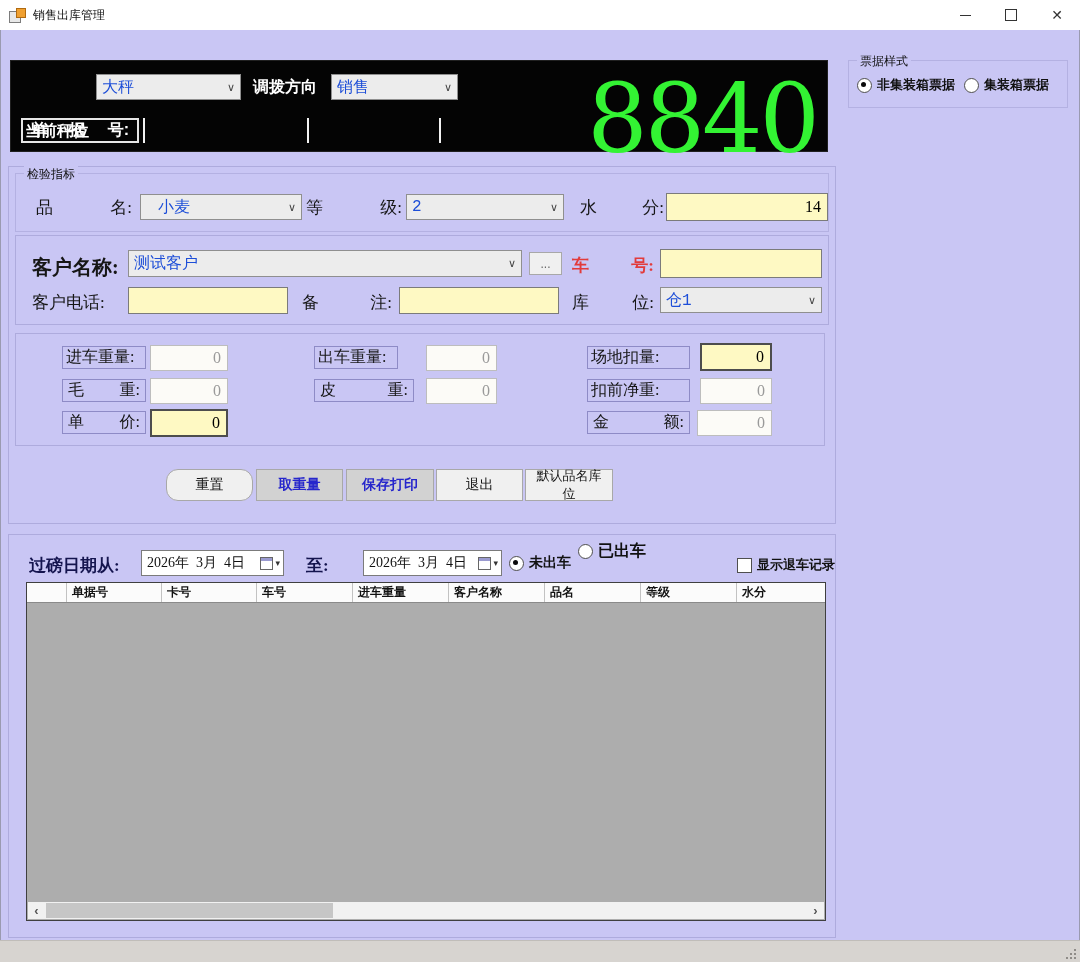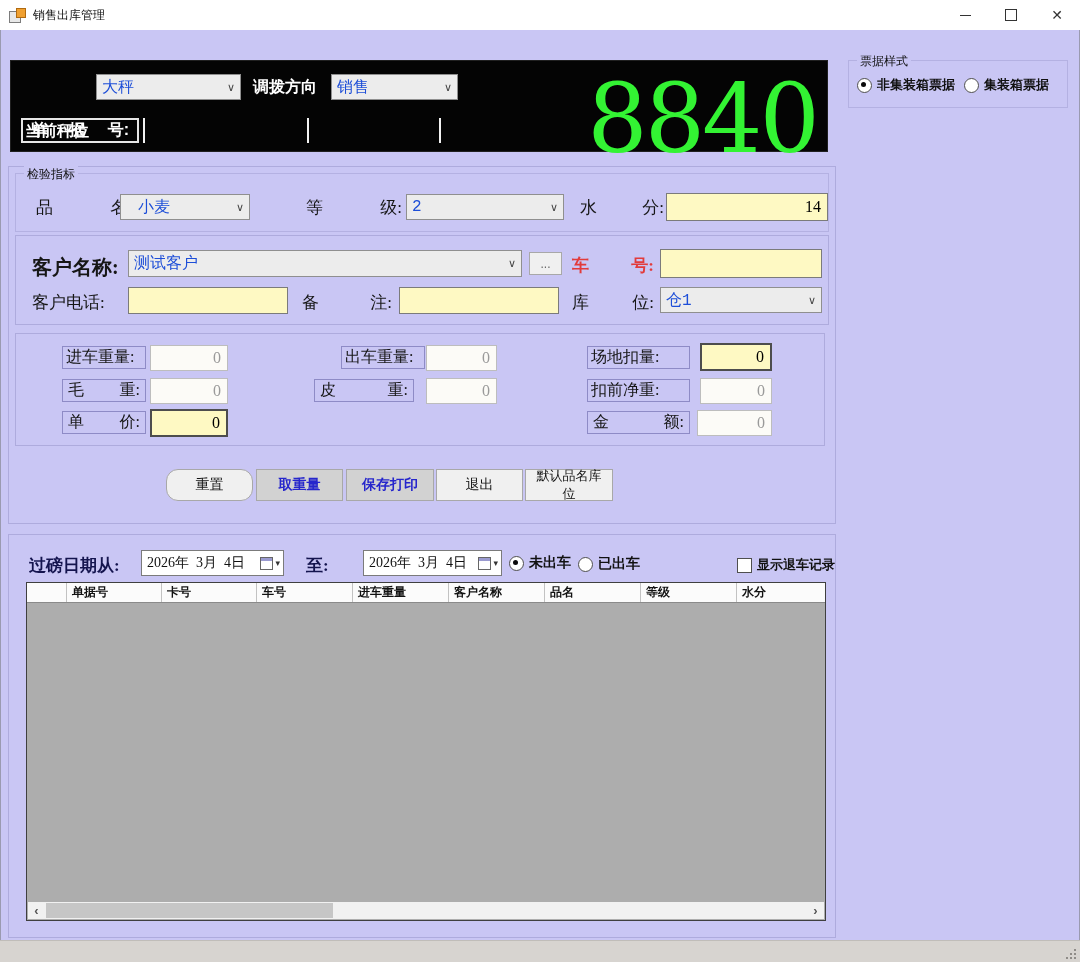--- a/index.html
+++ b/index.html
@@ -145,21 +145,21 @@
 </div>
 
 <div class="abs panel" style="left:8px;top:166px;width:826px;height:356px;">
 
   <div class="abs gbox" style="left:6px;top:6px;width:812px;height:57px;">
     <span class="gbox-legend">检验指标</span>
     <div class="abs jlabel serif" style="left:20px;top:22px;width:96px;font-size:17px;">
       <span>品</span>
         <span>名:</span>
     </div>
-    <div class="abs combo" style="left:104px;top:20px;width:130px;height:26px;padding-left:17px;">
+    <div class="abs combo" style="left:124px;top:20px;width:162px;height:26px;padding-left:17px;">
       <span class="val">小麦</span>
       <span class="chev">∨</span>
     </div>
     <div class="abs jlabel serif" style="left:290px;top:22px;width:96px;font-size:17px;">
       <span>等</span>
         <span>级:</span>
     </div>
     <div class="abs combo" style="left:390px;top:20px;width:158px;height:26px;">
       <span class="val">2</span>
       <span class="chev">∨</span>
@@ -211,21 +211,21 @@
   </div>
 
   <div class="abs panel" style="left:6px;top:166px;width:808px;height:111px;">
 
     <div class="abs wlabel serif" style="left:46px;top:12px;width:84px;height:23px;">
       <span>进车重量:</span>
     </div>
     <div class="abs field dis right serif" style="left:134px;top:11px;width:78px;height:26px;">
       <span>0</span>
     </div>
-    <div class="abs wlabel serif" style="left:298px;top:12px;width:84px;height:23px;margin-left:27px;">
+    <div class="abs wlabel serif" style="left:298px;top:12px;width:84px;height:23px;">
       <span>出车重量:</span>
     </div>
     <div class="abs field dis right serif" style="left:410px;top:11px;width:71px;height:26px;">
       <span>0</span>
     </div>
     <div class="abs wlabel serif" style="left:571px;top:12px;width:103px;height:23px;">
       <span>场地扣量:</span>
     </div>
     <div class="abs field strong right serif" style="left:684px;top:9px;width:72px;height:28px;">
       <span>0</span>
@@ -299,21 +299,21 @@
     <span class="dval">2026年  3月  4日</span>
     <span class="dp-right">
       <span class="cal-icon"></span>
       <span class="dp-arrow">▾</span>
     </span>
   </div>
   <div class="abs optrow" style="left:500px;top:19px;font-size:14px;">
     <span class="radio sel"></span>
     <span>未出车</span>
   </div>
-  <div class="abs optrow" style="left:569px;top:20px;font-size:14px;">
+  <div class="abs optrow" style="left:569px;top:6px;font-size:16px;">
     <span class="radio"></span>
     <span>已出车</span>
   </div>
   <div class="abs optrow" style="left:728px;top:21px;font-size:13px;">
     <span class="checkbox"></span>
     <span>显示退车记录</span>
   </div>
 
   <div class="abs grid">
     <div class="grid-header">

